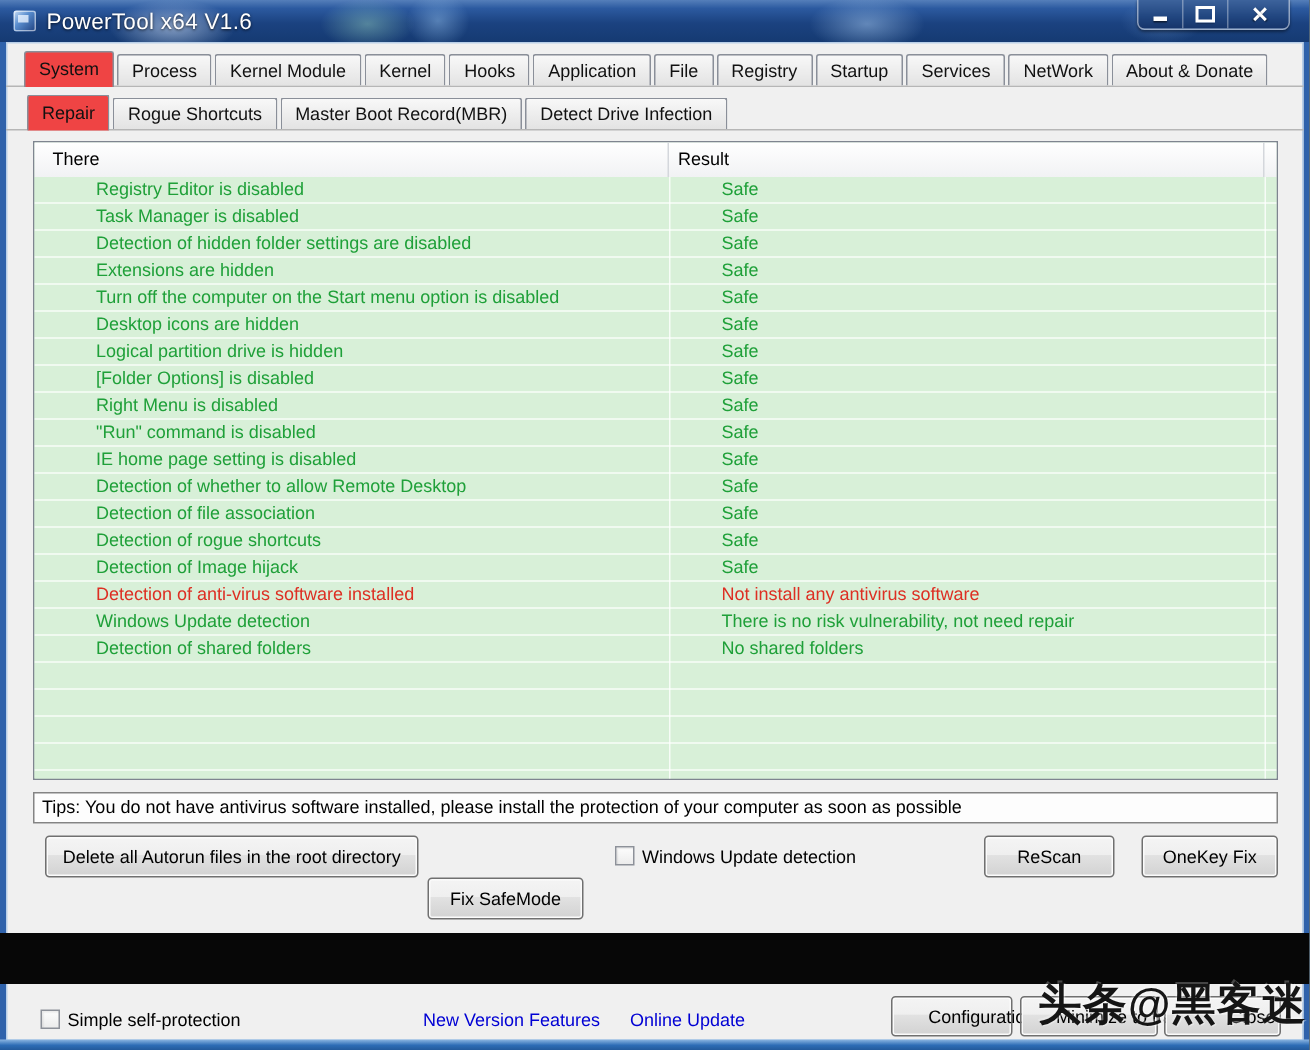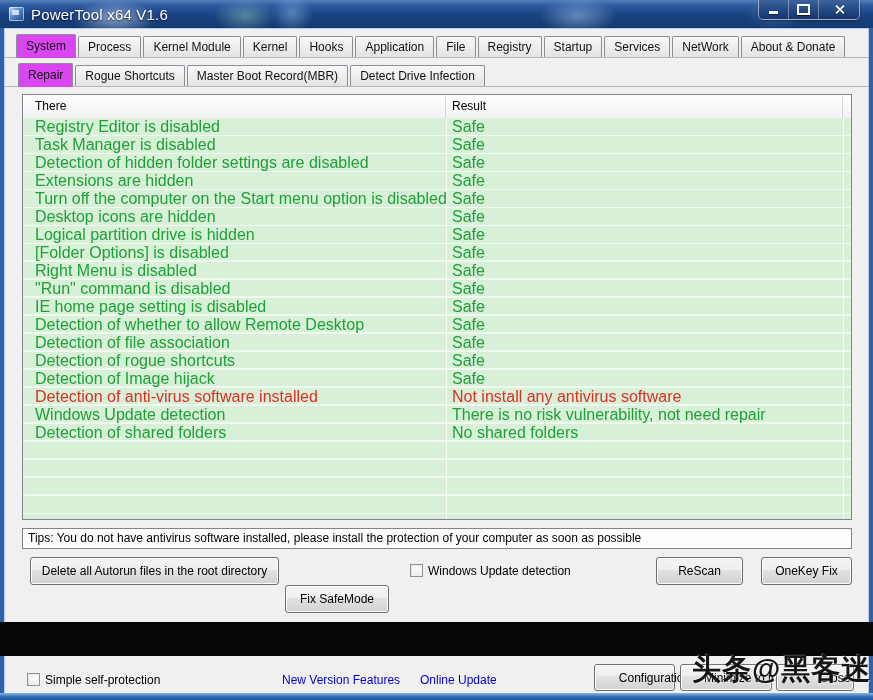--- a/index.html
+++ b/index.html
@@ -31,31 +31,31 @@
   .g-x::before{transform:rotate(45deg);} .g-x::after{transform:rotate(-45deg);}
   
   .content{position:absolute;left:4px;top:28px;width:865px;height:666px;background:#f0f0f0;box-shadow:inset 0 0 0 1px #b9cfe8;}
   .bottom-edge{position:absolute;left:0;bottom:0;width:873px;height:7px;background:linear-gradient(180deg,#8cb6e2,#2d6cb5 55%,#235a9c);}
   
   .tabstrip{position:absolute;left:0;width:865px;height:24px;border-bottom:1px solid #b6b6b6;box-sizing:border-box;display:flex;align-items:flex-end;}
   .tabstrip.main{top:6px;padding-left:12px;}
   .tabstrip.sub{top:35px;padding-left:14px;}
   .tab{height:20px;line-height:20px;padding:0 9px;margin-right:2px;font-size:12px;color:#111;
     background:linear-gradient(180deg,#f8f8f8,#e3e3e3);border:1px solid #8a8f99;border-bottom:none;border-radius:2px 2px 0 0;white-space:nowrap;}
-  .tab.selected{height:23px;line-height:22px;background:#d946ef;position:relative;z-index:2;margin-bottom:-1px;font-weight:400;}
+  .tab.selected{height:23px;line-height:22px;background:#ef4444;position:relative;z-index:2;margin-bottom:-1px;font-weight:400;}
   
   .rtable{position:absolute;left:18px;top:66px;width:830px;height:426px;border:1px solid #7f8590;box-sizing:border-box;background:#d8f0d8;}
   .thead{height:23px;display:flex;background:linear-gradient(180deg,#ffffff,#f1f2f4);border-bottom:1px solid #b5b8bf;font-size:12px;color:#000;}
   .th1{width:423px;box-sizing:border-box;padding-left:12px;line-height:22px;border-right:1px solid #d4d7dc;}
   .th2{flex:1;padding-left:6px;line-height:22px;border-right:1px solid #d4d7dc;margin-right:8px;}
   .tbody{position:absolute;left:0;top:23px;right:0;bottom:0;
     background:repeating-linear-gradient(180deg,#d8f0d8 0px,#d8f0d8 16.5px,#f0faf0 16.5px,#f0faf0 18px);}
   .vline{position:absolute;top:0;bottom:0;width:1px;background:rgba(255,255,255,.8);}
   .vline.v1{left:423px;} .vline.v2{left:820px;}
-  .trow{display:flex;height:18px;line-height:17px;font-size:16px;position:relative;z-index:1;}
+  .trow{display:flex;height:18px;line-height:17px;font-size:12px;position:relative;z-index:1;padding-left:29px;}
   .trow .c-item{width:423px;box-sizing:border-box;padding-left:12px;overflow:hidden;white-space:nowrap;}
   .trow .c-result{flex:1;padding-left:6px;overflow:hidden;white-space:nowrap;}
   .trow.safe{color:#1fa039;}
   .trow.warning{color:#dd2f23;}
   
   .tips{position:absolute;left:18px;top:500px;width:830px;height:21px;box-sizing:border-box;border:1px solid #848484;background:#fdfdfd;
     font-size:12px;color:#000;line-height:19px;padding-left:5px;white-space:nowrap;overflow:hidden;}
   
   .btn{position:absolute;height:28px;box-sizing:border-box;border:1px solid #707070;border-radius:3px;
     background:linear-gradient(180deg,#f4f4f4 0%,#efefef 45%,#e2e2e2 46%,#d2d2d2 100%);

